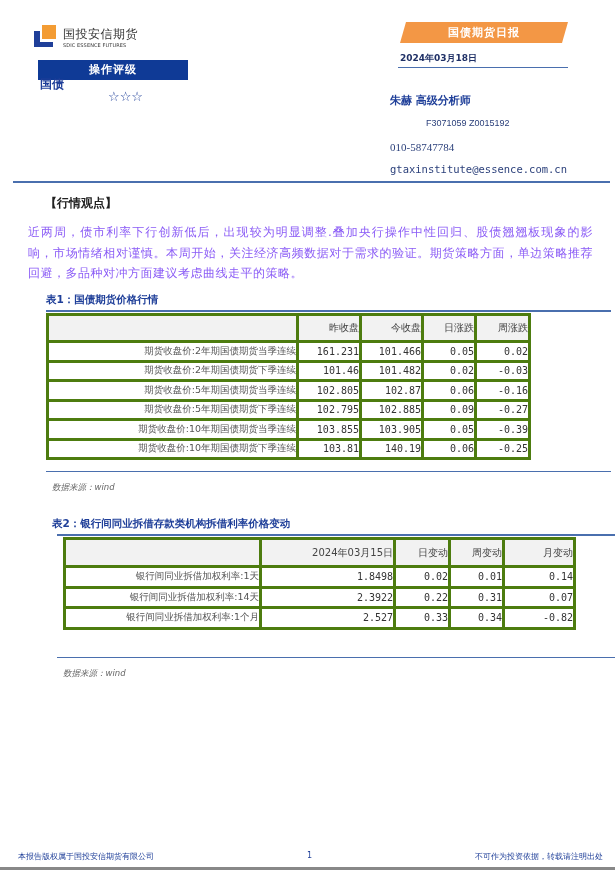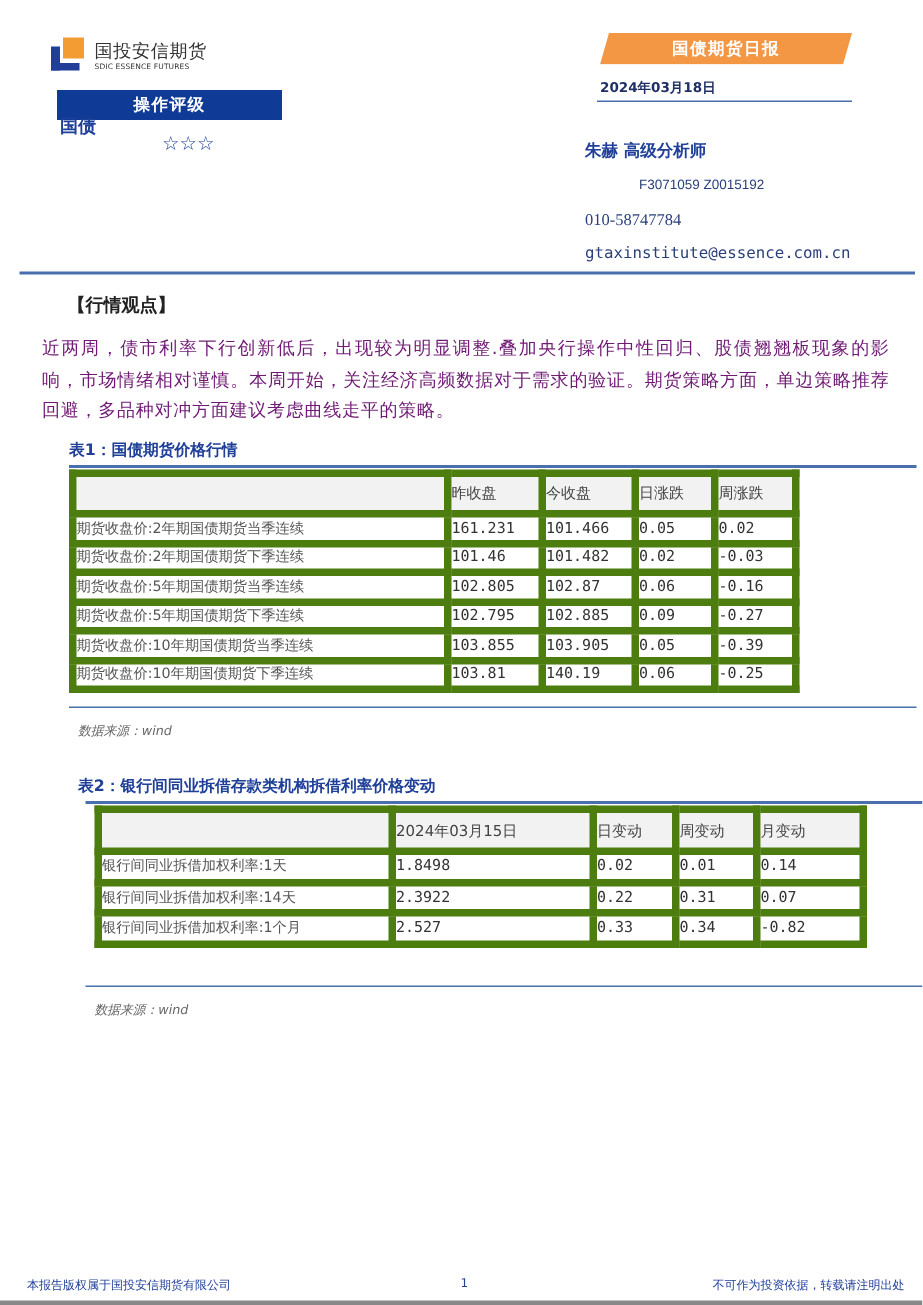--- a/index.html
+++ b/index.html
@@ -28,27 +28,27 @@
   .report-date { left: 400px; top: 52px; width: 168px; text-align: left; font-size: 9px; color: #1f3066; font-weight: bold; }
   .date-rule { left: 398px; top: 67px; width: 170px; height: 1px; background: #4a6fae; }
 
   .analyst { left: 390px; top: 93px; font-size: 11px; color: #1f3f99; font-weight: bold; }
   .cert { left: 390px; top: 118px; font-size: 9px; color: #2a3f7a; font-family: Liberation Sans, sans-serif; margin-left: 36px; }
   .phone { left: 390px; top: 141px; font-size: 11px; color: #2a3f7a; font-family: Liberation Serif, serif; }
   .email { left: 390px; top: 163px; font-size: 10.5px; color: #2a3f7a; font-family: "DejaVu Sans Mono", monospace; }
   .header-rule { left: 13px; top: 181px; width: 597px; height: 2px; background: #4a6fae; }
 
   .section-title { left: 45px; top: 195px; font-size: 12px; color: #222; font-weight: bold; }
-  .paragraph { left: 28px; top: 222px; width: 565px; font-size: 12px; line-height: 20.5px; color: #701a75; text-align: justify; letter-spacing: 0.5px; }
+  .paragraph { left: 28px; top: 222px; width: 565px; font-size: 12px; line-height: 20.5px; color: #8b5cf6; text-align: justify; letter-spacing: 0.5px; }
 
   .table-caption { left: 46px; top: 293px; font-size: 10.5px; color: #1f3f99; font-weight: bold; }
   .table-rule { height: 2px; background: #4a6fae; }
 
   table.data { position: absolute; border-collapse: collapse; font-size: 10px; color: #333; }
-  table.data td, table.data th { border: 5px solid #4d7c0f; text-align: left; font-weight: normal; padding: 0; white-space: nowrap; overflow: hidden; }
+  table.data td, table.data th { border: 3px solid #4d7c0f; text-align: right; font-weight: normal; padding: 0; white-space: nowrap; overflow: hidden; }
   table.data thead th { background: #f2f2f2; color: #444; }
   table.data td.lbl { font-size: 9.5px; color: #555; }
   table.data td.num { font-family: "DejaVu Sans Mono", monospace; font-size: 10px; }
 
   .t1 { left: 46px; top: 313px; }
   .t1 thead th { height: 27px; }
   .t1 td { height: 19.5px; }
 
   .t2 { left: 63px; top: 537px; }
   .t2 thead th { height: 28px; }

